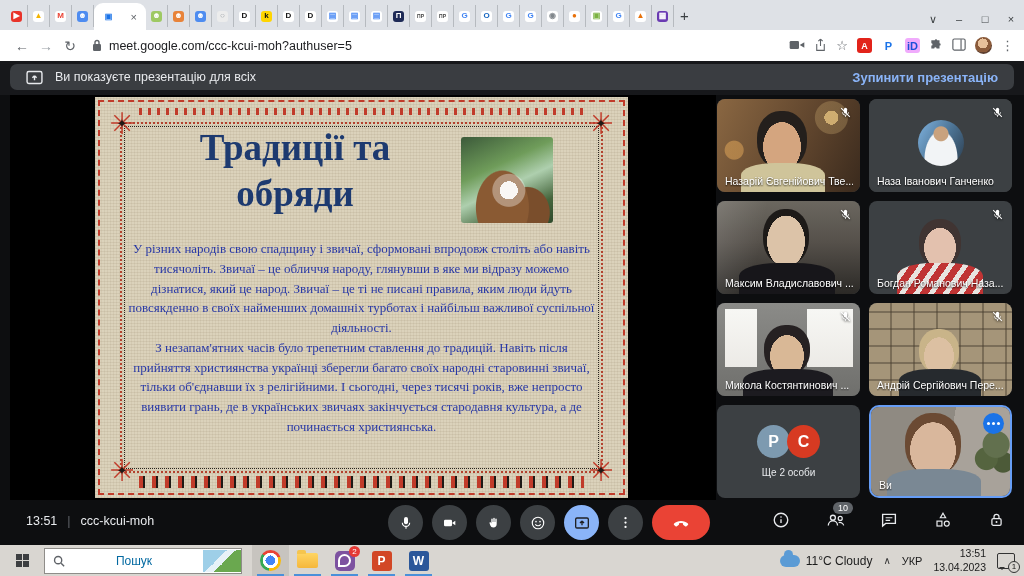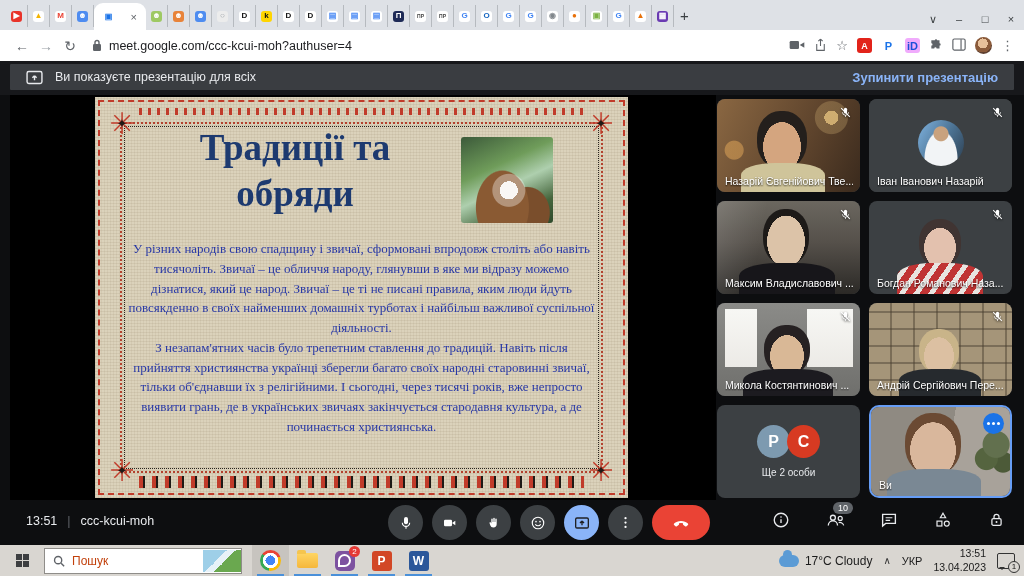--- a/index.html
+++ b/index.html
@@ -30,21 +30,21 @@
   .abicons{display:flex;align-items:center;gap:9px;margin-left:auto;}
   .abicons .gi{color:#5f6368;font-size:13px;line-height:1;}
   .chip{width:15px;height:15px;border-radius:3px;color:#fff;font-size:9px;font-weight:bold;
         display:flex;align-items:center;justify-content:center;}
   .avatar-mini{width:17px;height:17px;border-radius:50%;
         background:radial-gradient(circle at 45% 38%,#e7c09a 0 5px,#8a5a3a 5px 9px,#5f4030 9px);}
 
   
   .meet{position:absolute;top:61px;left:0;width:1024px;height:484px;background:#17181b;}
   .banner{position:absolute;top:3px;left:10px;width:1004px;height:26px;background:#3a3d41;
-          border-radius:1px;display:flex;align-items:center;box-sizing:border-box;padding:0 16px;}
+          border-radius:7px;display:flex;align-items:center;box-sizing:border-box;padding:0 16px;}
   .banner .msg{color:#e8eaed;font-size:12.5px;margin-left:12px;}
   .banner .stop{margin-left:auto;color:#8ab4f8;font-size:13px;font-weight:bold;}
 
   .stage{position:absolute;top:34px;left:0;width:1024px;height:405px;background:#0d0e10;}
   .present-area{position:absolute;left:10px;top:0;width:706px;height:405px;background:#000;}
 
   
   .slide{position:absolute;left:85px;top:2px;width:533px;height:401px;background:#dbd2bb;
          background-image:
            repeating-linear-gradient(0deg,rgba(120,100,70,.10) 0 1px,transparent 1px 3px),
@@ -168,21 +168,21 @@
           padding:1px 5px;border-radius:8px;}
 
   
   .taskbar{position:absolute;top:545px;left:0;width:1024px;height:31px;background:#d9d6d1;
            display:flex;align-items:center;box-sizing:border-box;}
   .start{width:44px;height:31px;display:flex;align-items:center;justify-content:center;}
   .winlogo{width:13px;height:13px;display:grid;grid-template-columns:6px 6px;grid-auto-rows:6px;gap:1px;}
   .winlogo i{background:#3d3f41;}
   .searchbox{width:188px;height:24px;background:#fff;border:1px solid #8f8d89;display:flex;
              align-items:center;padding:0 0 0 8px;gap:7px;position:relative;}
-  .searchbox .ph{color:#c2410c;font-size:12px;flex:1;}
+  .searchbox .ph{color:#0369a1;font-size:12px;flex:1;text-align:center;}
   .wimg{width:38px;height:22px;background:linear-gradient(135deg,#9ecfe8 0 40%,#e8f2f8 40% 55%,#6aa84f 55% 100%);}
   .apps{display:flex;margin-left:10px;height:31px;align-items:center;}
   .appslot{width:37px;height:31px;display:flex;align-items:center;justify-content:center;position:relative;}
   .appslot.active{background:#c7c4bf;}
   .appslot .runline{position:absolute;bottom:0;left:5px;right:5px;height:2px;background:#4a90d9;}
   .chrome-ico{width:21px;height:21px;border-radius:50%;
       background:
         radial-gradient(circle at 50% 50%,#4285f4 0 5px,#fff 5px 7.5px,transparent 8px),
         conic-gradient(from -50deg,#ea4335 0 33%,#fbbc05 33% 66%,#34a853 66% 100%);}
   .folder-ico{width:21px;height:15px;background:linear-gradient(#ffd563,#f5b73c);border-radius:2px;position:relative;}
@@ -312,21 +312,21 @@
 
 <div class="addressbar">
   <span class="navbtn">←</span>
   <span class="navbtn dim">→</span>
   <span class="navbtn">↻</span>
   <div class="urlbox">
     <svg class="lock" viewBox="0 0 10 13">
       <rect x="1" y="5" width="8" height="7" rx="1.2" fill="#5f6368"></rect>
       <path d="M3 5V3.5a2 2 0 0 1 4 0V5" stroke="#5f6368" stroke-width="1.4" fill="none"></path>
     </svg>
-    <span class="url">meet.google.com/ccc-kcui-moh?authuser=4</span>
+    <span class="url">meet.google.com/ccc-kcui-moh?authuser=5</span>
   </div>
   <div class="abicons" id="abicons">
       <span class="gi"><svg width="16" height="12" viewBox="0 0 24 18">
           <rect x="1" y="3" width="14" height="12" rx="2" fill="#5f6368"></rect>
           <path d="M16 9l7-4v8l-7-4z" fill="#5f6368"></path>
         </svg></span>
       <span class="gi"><svg width="13" height="14" viewBox="0 0 24 26">
           <path d="M5 11v12h14V11" fill="none" stroke="#5f6368" stroke-width="2"></path>
           <path d="M12 15V2M12 2L8 6M12 2l4 4" stroke="#5f6368" stroke-width="2" fill="none"></path>
         </svg></span>
@@ -403,21 +403,21 @@
         <div class="tile">
           <div class="scene scene-avatar">
             <div class="bigav"></div>
           </div>
           <span class="micoff"><svg width="13" height="13" viewBox="0 0 24 24">
               <path d="M12 14a3 3 0 0 0 3-3V6a3 3 0 0 0-6 0v5a3 3 0 0 0 3 3z" fill="#fff"></path>
               <path d="M6.5 11.5a5.5 5.5 0 0 0 11 0" stroke="#fff" stroke-width="1.6" fill="none"></path>
               <path d="M12 17v3" stroke="#fff" stroke-width="1.6"></path>
               <path d="M4 4l16 16" stroke="#fff" stroke-width="1.9"></path>
             </svg></span>
-          <span class="tname">Іван Іванович Назарій</span>
+          <span class="tname">Наза Іванович Ганченко</span>
         </div>
         <div class="tile">
           <div class="scene scene-dark"></div>
           <span class="micoff"><svg width="13" height="13" viewBox="0 0 24 24">
               <path d="M12 14a3 3 0 0 0 3-3V6a3 3 0 0 0-6 0v5a3 3 0 0 0 3 3z" fill="#fff"></path>
               <path d="M6.5 11.5a5.5 5.5 0 0 0 11 0" stroke="#fff" stroke-width="1.6" fill="none"></path>
               <path d="M12 17v3" stroke="#fff" stroke-width="1.6"></path>
               <path d="M4 4l16 16" stroke="#fff" stroke-width="1.9"></path>
             </svg></span>
           <span class="tname">Максим Владиславович ...</span>
@@ -589,21 +589,21 @@
         <span class="runline"></span>
       </div>
       <div class="appslot">
         <div class="office-chip" style="background: rgb(43, 87, 154);">W</div>
         <span class="runline"></span>
       </div>
     </div>
   <div class="tray">
     <div class="weather">
       <div class="cloud"></div>
-      <span>17°C Cloudy</span>
+      <span>11°C Cloudy</span>
     </div>
     <span class="chev">∧</span>
     <span class="lang">УКР</span>
     <div class="clock">
       <div>13:51</div>
       <div>13.04.2023</div>
     </div>
     <div class="notif">
       <span class="nbadge">1</span>
     </div>

